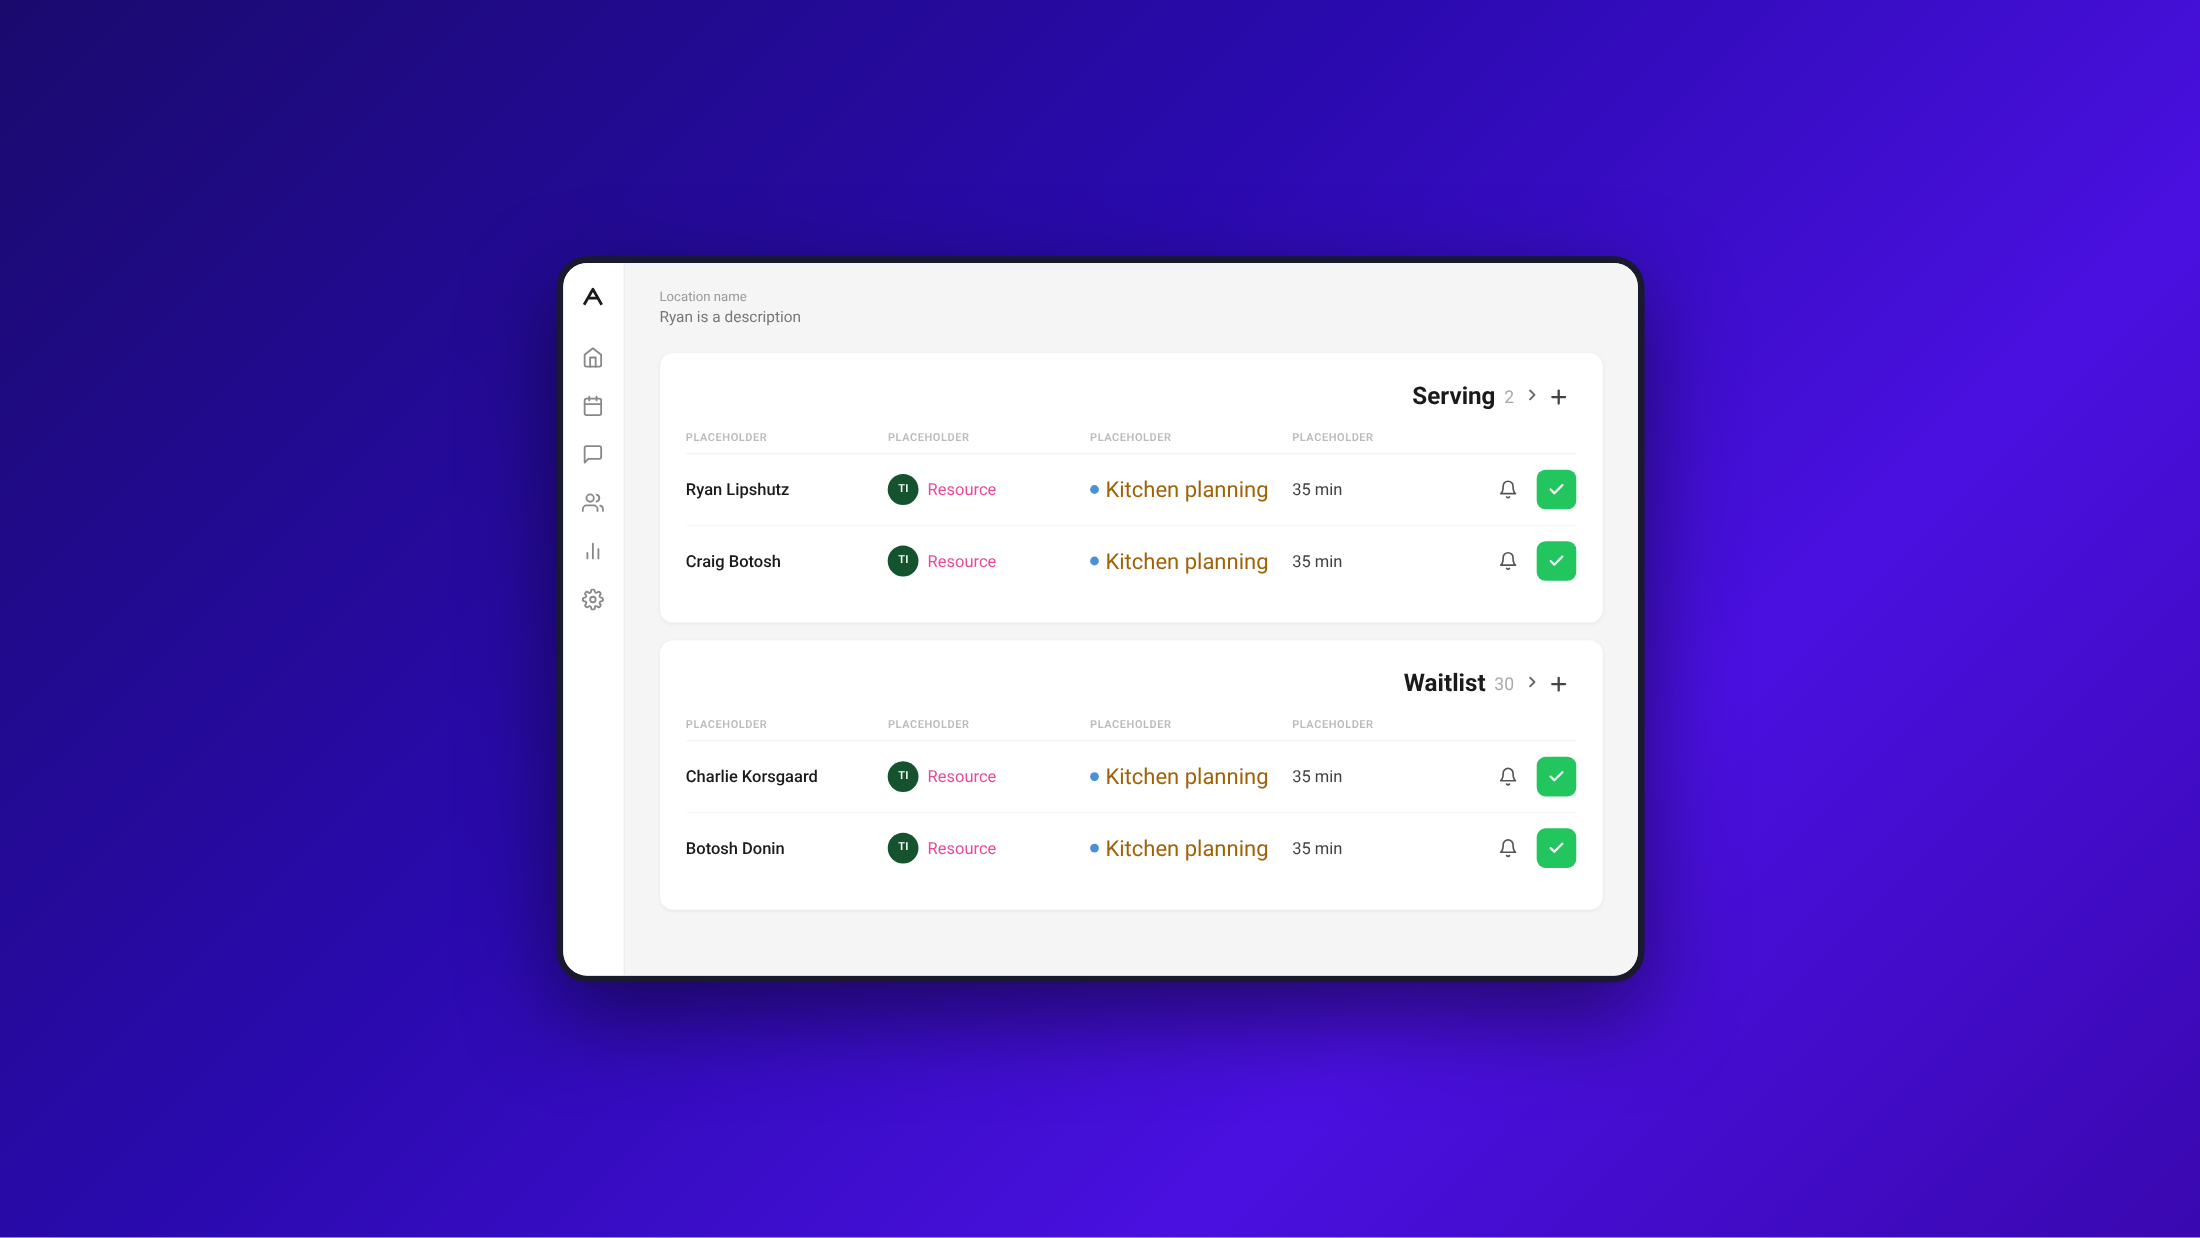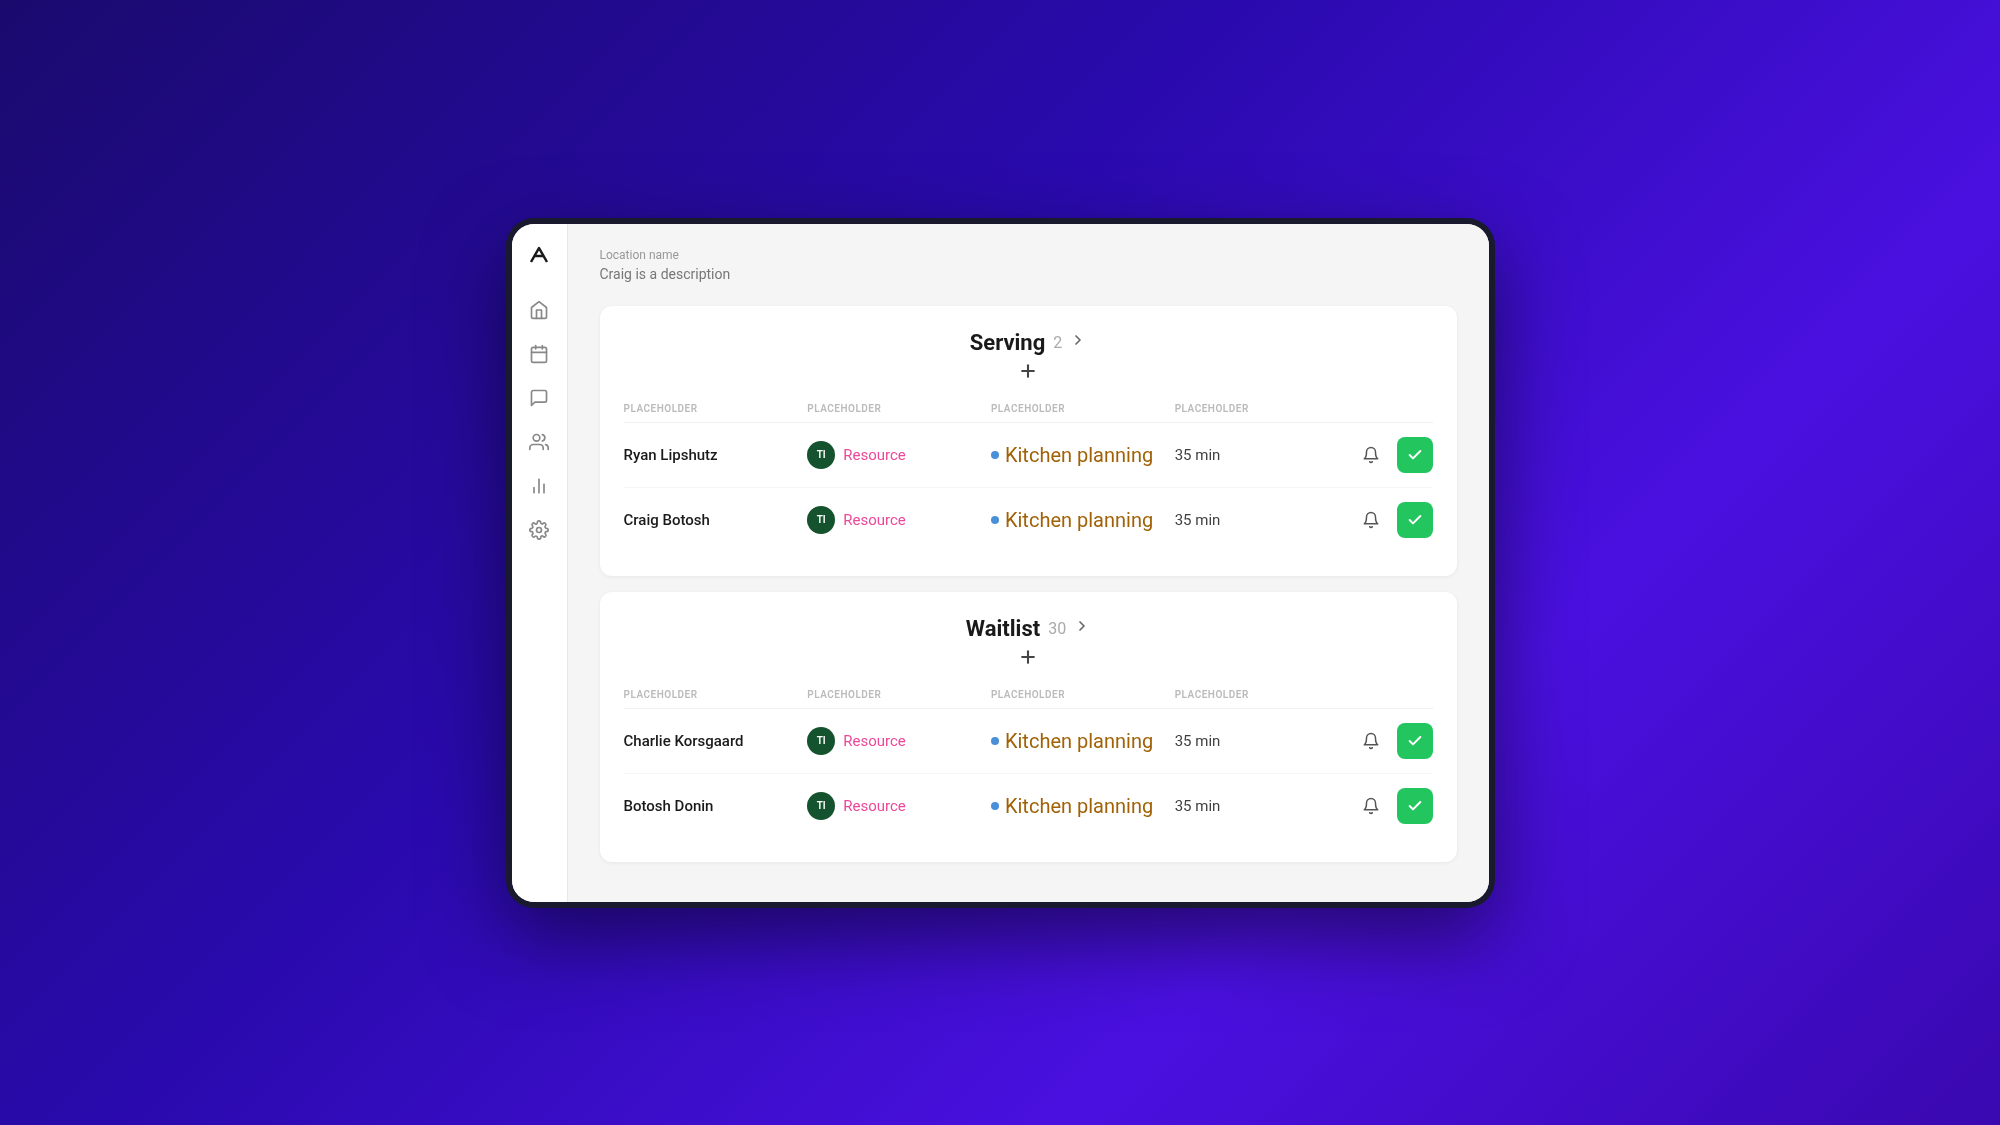--- a/index.html
+++ b/index.html
@@ -118,21 +118,20 @@
       border-radius: 12px;
       padding: 24px;
       margin-bottom: 16px;
       box-shadow: 0 1px 4px rgba(0,0,0,0.06);
     }
     .section-header {
       display: flex;
       align-items: center;
       justify-content: flex-end;
       margin-bottom: 16px;
-      flex-direction: column;
     }
     .section-title-row {
       display: flex;
       align-items: center;
       gap: 8px;
     }
     .section-title {
       font-size: 22px;
       font-weight: 700;
       color: #1a1a1a;
@@ -313,21 +312,21 @@
           <path d="M19.4 15a1.65 1.65 0 0 0 .33 1.82l.06.06a2 2 0 0 1-2.83 2.83l-.06-.06a1.65 1.65 0 0 0-1.82-.33 1.65 1.65 0 0 0-1 1.51V21a2 2 0 0 1-4 0v-.09A1.65 1.65 0 0 0 9 19.4a1.65 1.65 0 0 0-1.82.33l-.06.06a2 2 0 0 1-2.83-2.83l.06-.06A1.65 1.65 0 0 0 4.68 15a1.65 1.65 0 0 0-1.51-1H3a2 2 0 0 1 0-4h.09A1.65 1.65 0 0 0 4.6 9a1.65 1.65 0 0 0-.33-1.82l-.06-.06a2 2 0 0 1 2.83-2.83l.06.06A1.65 1.65 0 0 0 9 4.68a1.65 1.65 0 0 0 1-1.51V3a2 2 0 0 1 4 0v.09a1.65 1.65 0 0 0 1 1.51 1.65 1.65 0 0 0 1.82-.33l.06-.06a2 2 0 0 1 2.83 2.83l-.06.06A1.65 1.65 0 0 0 19.4 9a1.65 1.65 0 0 0 1.51 1H21a2 2 0 0 1 0 4h-.09a1.65 1.65 0 0 0-1.51 1z"></path>
         </svg>
       </div>
     </div>
 
     <div class="main-content">
 
       <div class="location-name">Location name</div>
 
 
-      <p class="page-description">Craig is a description</p>
+      <p class="page-description">Ryan is a description</p>
 
       <div class="section-card">
         <div class="section-header">
           <div class="section-title-row">
             <span class="section-title">Serving</span>
             <span class="section-count">2</span>
             <span class="section-chevron">
               <svg width="16" height="16" viewBox="0 0 24 24" fill="none" stroke="#666" stroke-width="2.5" stroke-linecap="round" stroke-linejoin="round">
                 <polyline points="9 18 15 12 9 6"></polyline>
               </svg>

